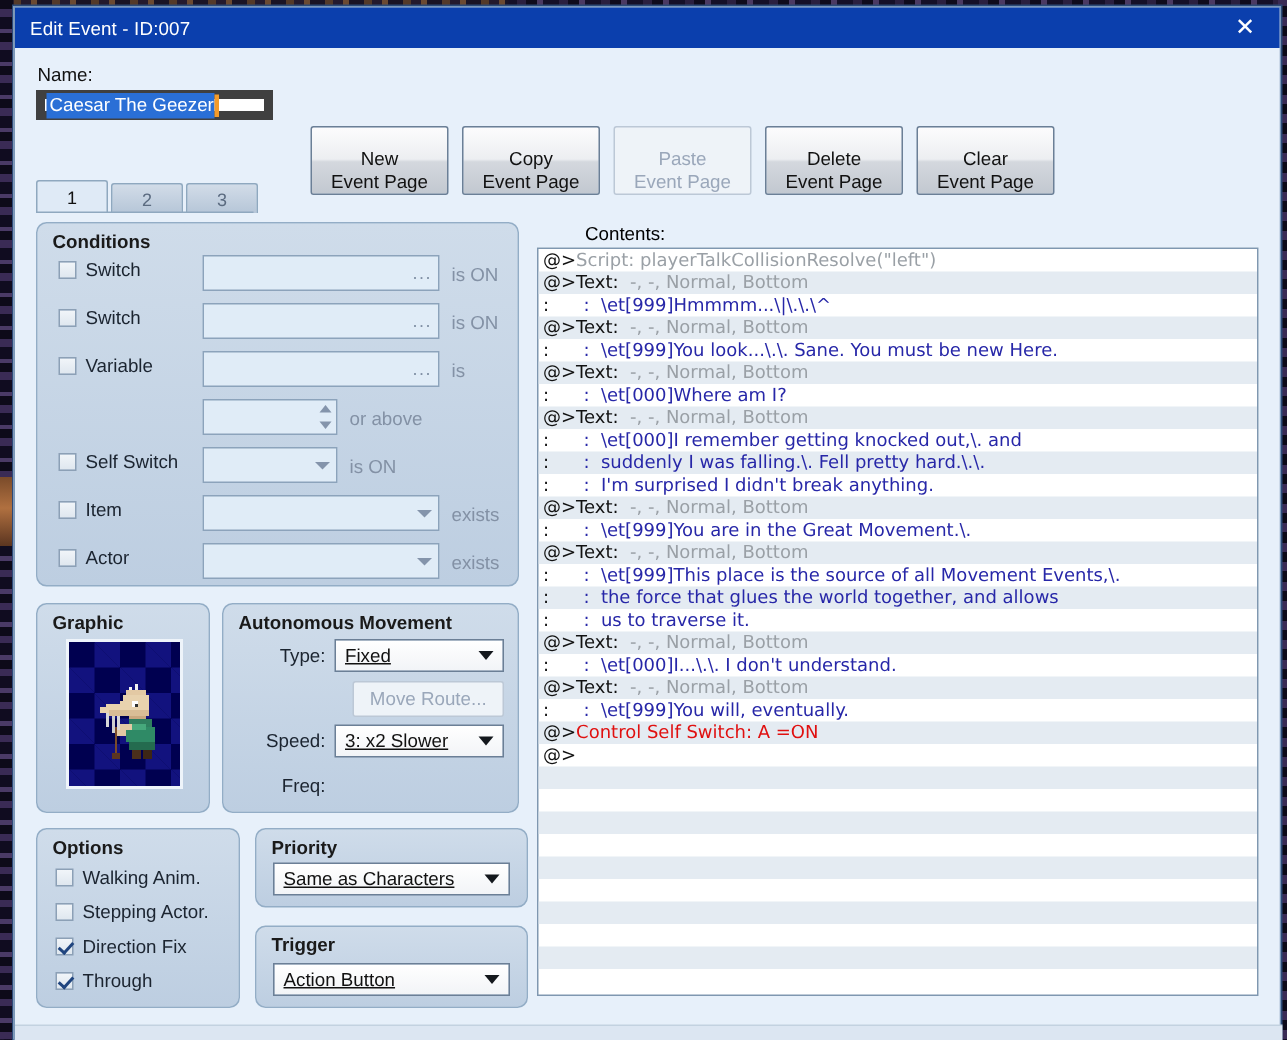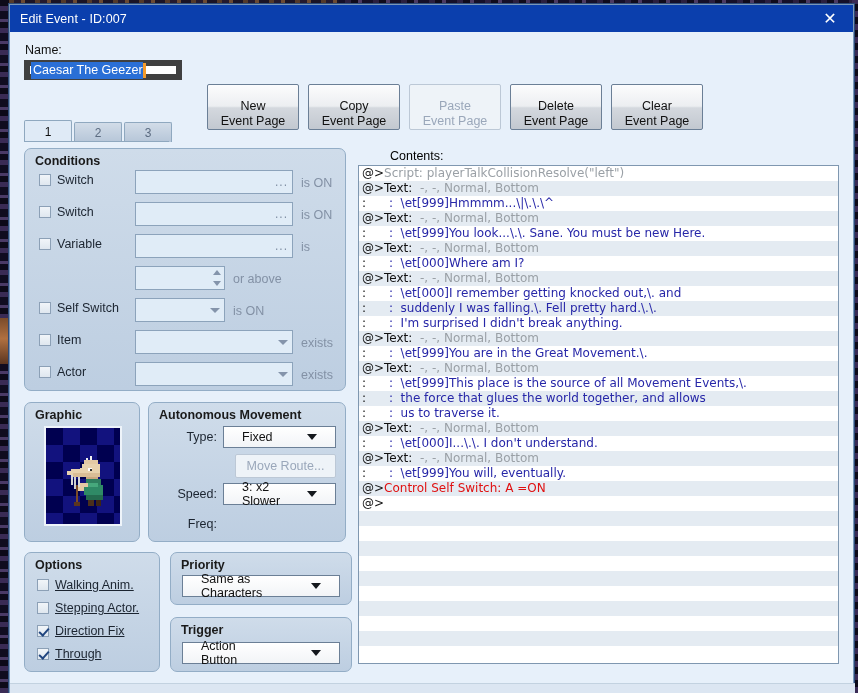--- a/index.html
+++ b/index.html
@@ -100,30 +100,30 @@
       linear-gradient(45deg,#12127e 25%,transparent 25%,transparent 75%,#12127e 75%),
       linear-gradient(45deg,#12127e 25%,transparent 25%,transparent 75%,#12127e 75%);
     background-size:34px 34px;background-position:0 0,17px 17px;background-color:#000050;}
   .sprite{position:absolute;left:16px;top:26px;width:48px;height:54px;}
 
   
   #autonomous{left:138px;top:370px;width:198px;height:140px;}
   .rowlabel{position:absolute;font-size:12.5px;color:#1b2430;text-align:right;}
   .sel-ctl{position:absolute;box-sizing:border-box;height:22px;border:1px solid #6b7f96;
     background:linear-gradient(180deg,#ffffff,#f2f4f7);display:flex;align-items:center;
-    padding:0 18px;font-size:12.5px;color:#111;cursor:pointer;}
+    padding:0 6px;font-size:12.5px;color:#111;cursor:pointer;text-decoration:underline;}
   .sel-ctl .arw{margin-left:auto;width:0;height:0;border-left:5px solid transparent;
     border-right:5px solid transparent;border-top:6px solid #14181d;}
   .btn-sm{position:absolute;box-sizing:border-box;height:24px;border:1px solid #bcc8d6;
     border-radius:2px;background:#eef3f8;color:#9aa7ba;font-size:12.5px;
     display:flex;align-items:center;justify-content:center;cursor:default;}
 
   
   #options{left:14px;top:520px;width:136px;height:120px;}
-  .optrow{position:absolute;left:12px;display:flex;align-items:center;font-size:12.5px;color:#1b2430;text-decoration:underline;}
+  .optrow{position:absolute;left:12px;display:flex;align-items:center;font-size:12.5px;color:#1b2430;}
 
   
   #priority{left:160px;top:520px;width:182px;height:53px;}
   #trigger{left:160px;top:585px;width:182px;height:55px;}
 
   
   .contentsLabel{position:absolute;left:348px;top:117px;font-size:12.5px;color:#000000;margin-left:32px;}
   #contentsBox{position:absolute;left:348px;top:133px;width:481px;height:499px;
     box-sizing:border-box;border:1px solid #7f97b0;background:#fff;overflow:hidden;}
   .crow{height:15px;line-height:15px;font-size:12px;white-space:pre;

